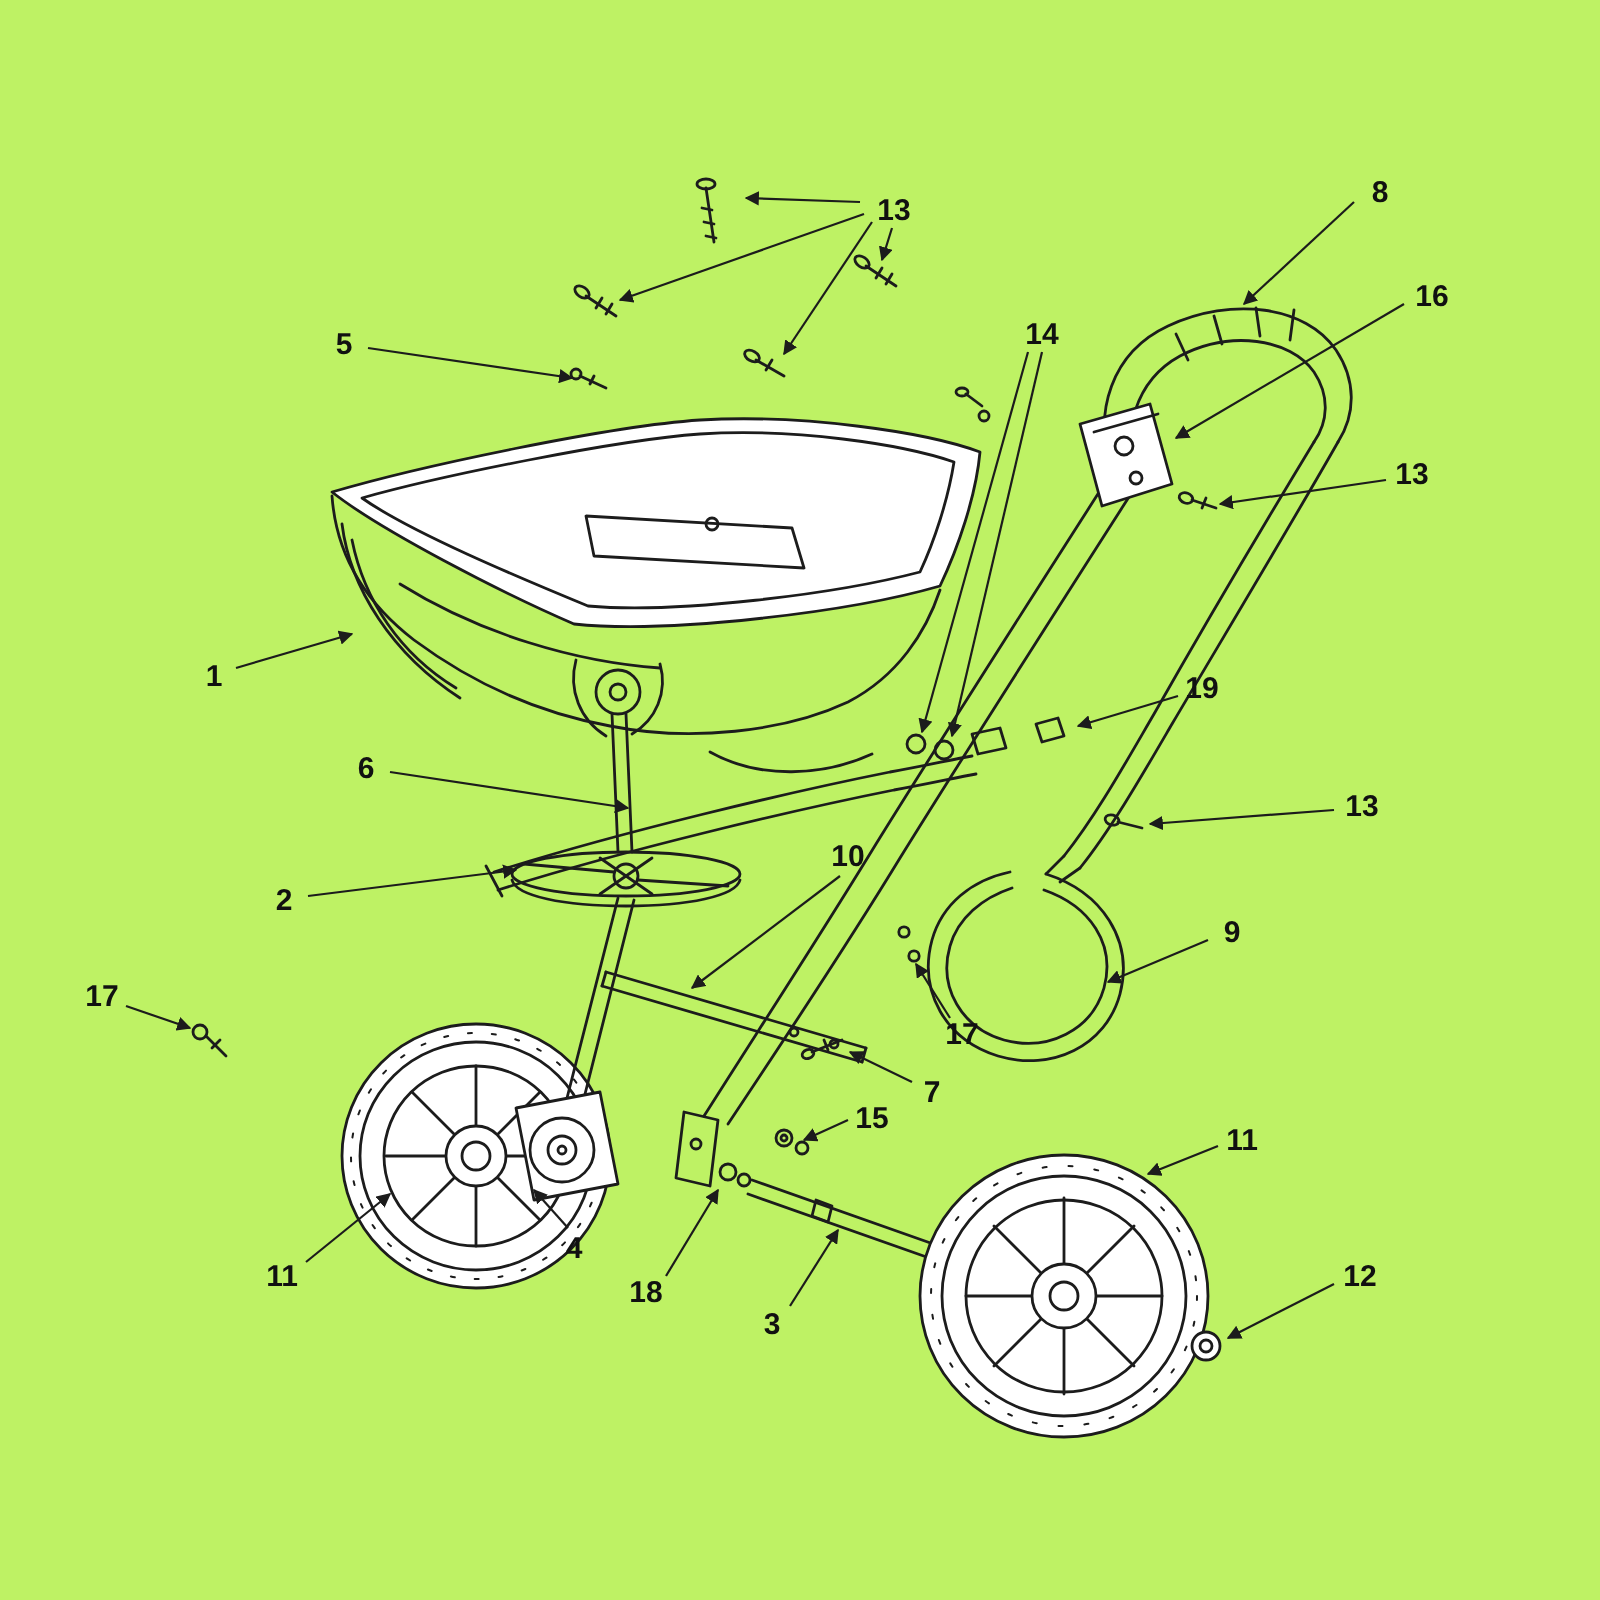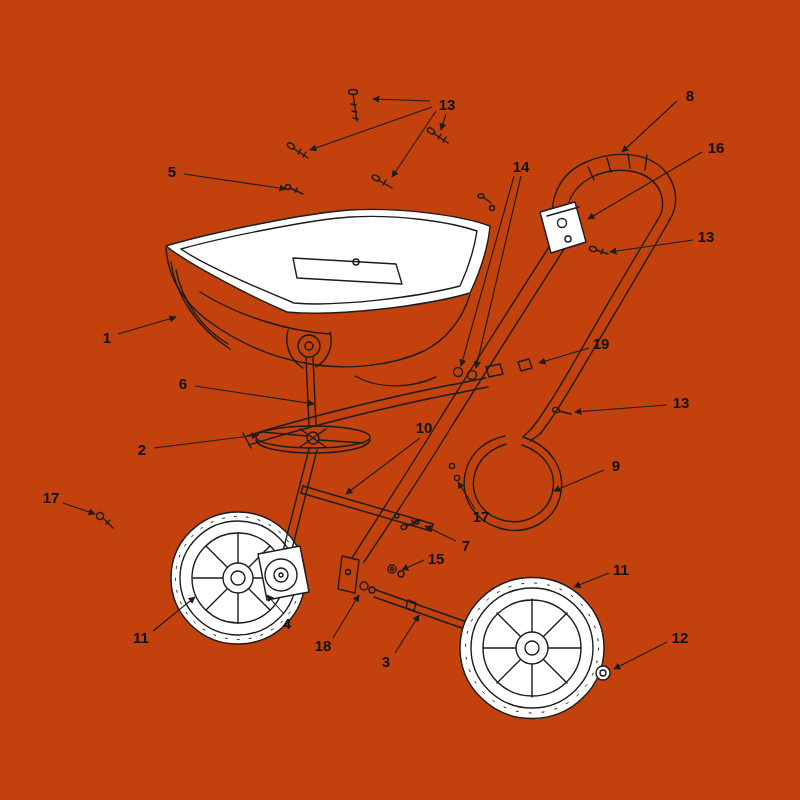--- a/index.html
+++ b/index.html
@@ -1,16 +1,16 @@
 <!DOCTYPE html>
 <html><head>
 <meta charset="utf-8">
 <style>
   html,body { margin:0; padding:0; background:#ffffff; }
-  .page { position:relative; width:800px; height:800px; background:#c2410c; overflow:hidden;
+  .page { position:relative; width:800px; height:800px; background:#bef264; overflow:hidden;
           font-family:"Liberation Sans", sans-serif; }
   svg { display:block; }
   .art path, .art line, .art circle, .art ellipse, .art rect {
     fill:none; stroke:#1c1c1c; stroke-width:1.4; stroke-linecap:round; stroke-linejoin:round;
   }
   .art .white { fill:#ffffff; }
   .art .tread8 { stroke-width:8; stroke-dasharray:2 10; }
   .art .tread9 { stroke-width:9; stroke-dasharray:2 11; }
   .art .thin { stroke-width:1; }
   .callouts path { fill:none; stroke:#1c1c1c; stroke-width:1.1; }

